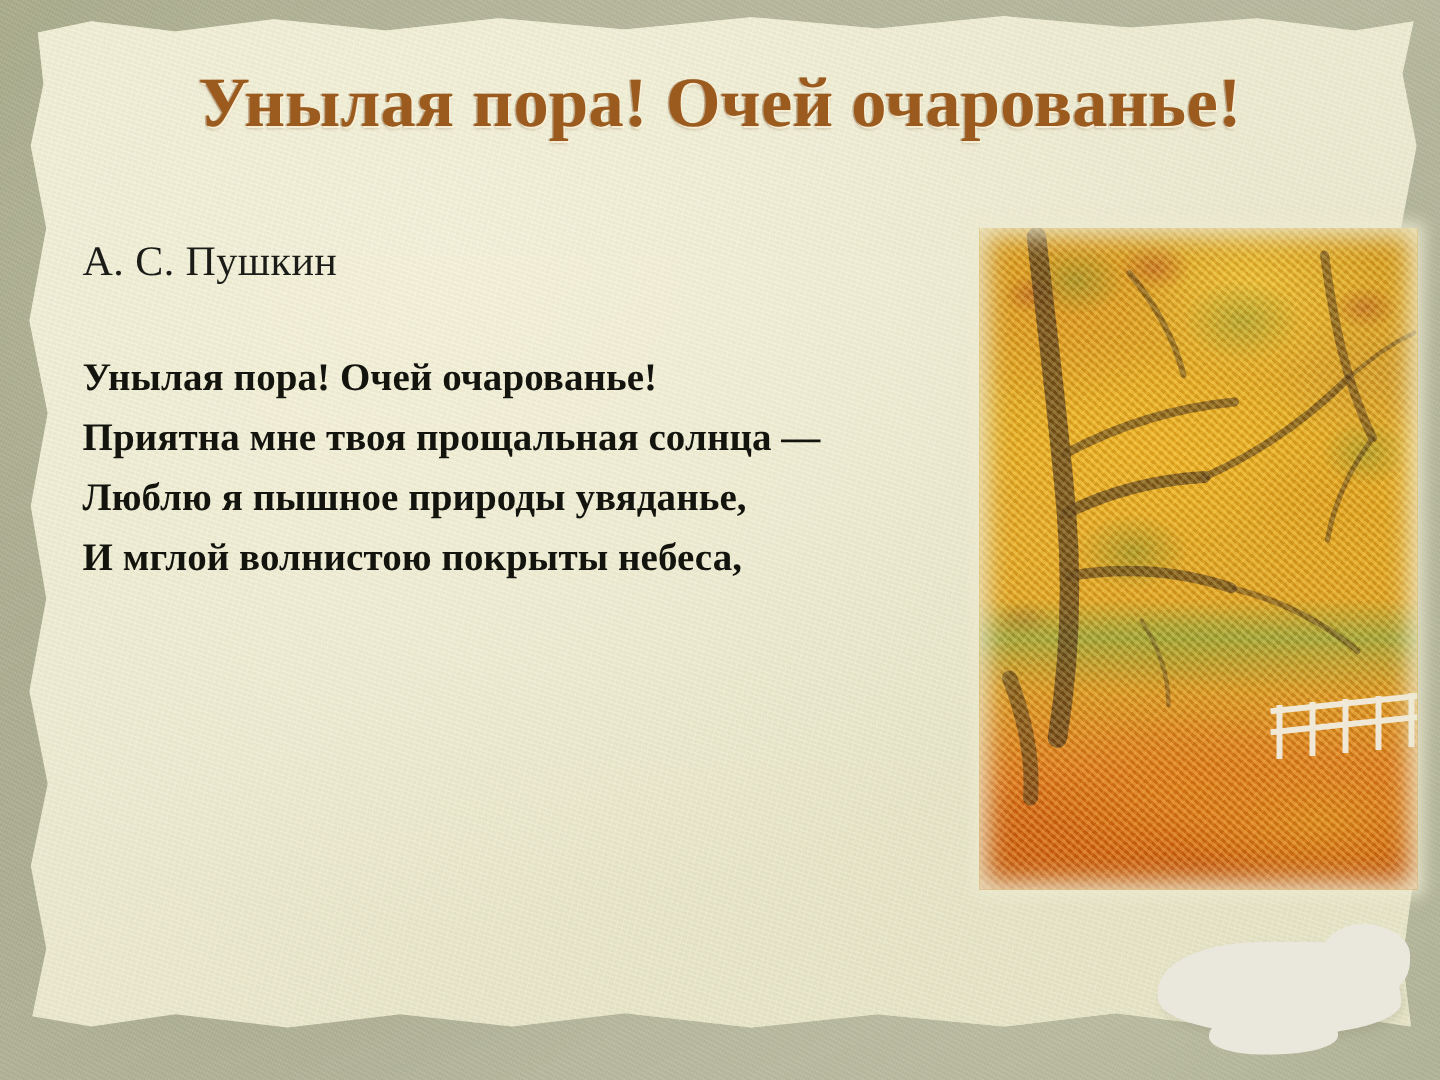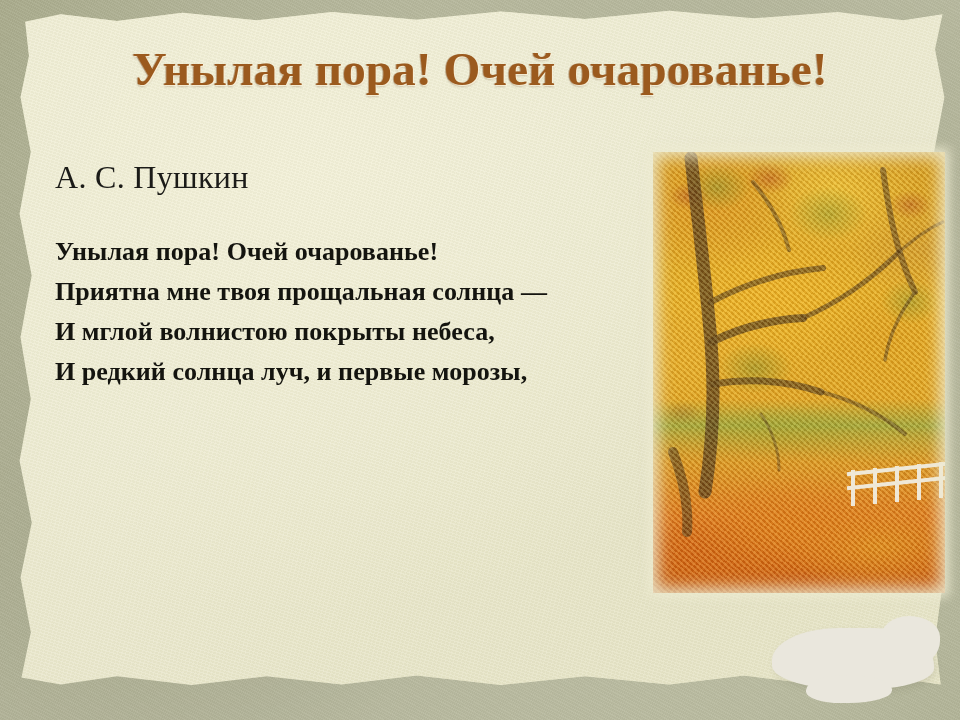--- a/index.html
+++ b/index.html
@@ -97,21 +97,21 @@
       -1px 0 0 rgba(120,64,18,.35),
        0 2px 2px rgba(90,52,14,.20);
     white-space: nowrap;
   }
 
   
   .author {
     position: absolute;
     left: 55px;
     top: 159px;
-    font-size: 32px;
+    font-size: 28px;
     font-weight: 400;
     color: #1b1b18;
     letter-spacing: .3px;
   }
 
   
   .poem {
     position: absolute;
     left: 55px;
     top: 232px;
@@ -259,22 +259,22 @@
     <div class="paper-grain"></div>
   </div>
 
   <div class="title">Унылая пора! Очей очарованье!</div>
 
   <div class="author">А. С. Пушкин</div>
 
   <div class="poem">
     <div class="poem-line">Унылая пора! Очей очарованье!</div>
     <div class="poem-line">Приятна мне твоя прощальная солнца —</div>
+    <div class="poem-line">Люблю я пышное природы увяданье,</div>
     <div class="poem-line">И мглой волнистою покрыты небеса,</div>
-    <div class="poem-line">И редкий солнца луч, и первые морозы,</div>
   </div>
 
   <div class="photo-wrap">
     <div class="photo">
       <div class="ph-layer ph-sky"></div>
       <div class="ph-layer ph-canopy"></div>
       <div class="ph-layer ph-green"></div>
       <div class="ph-layer ph-red"></div>
       <div class="ph-layer ph-grass"></div>
       <div class="ph-layer ph-path"></div>

